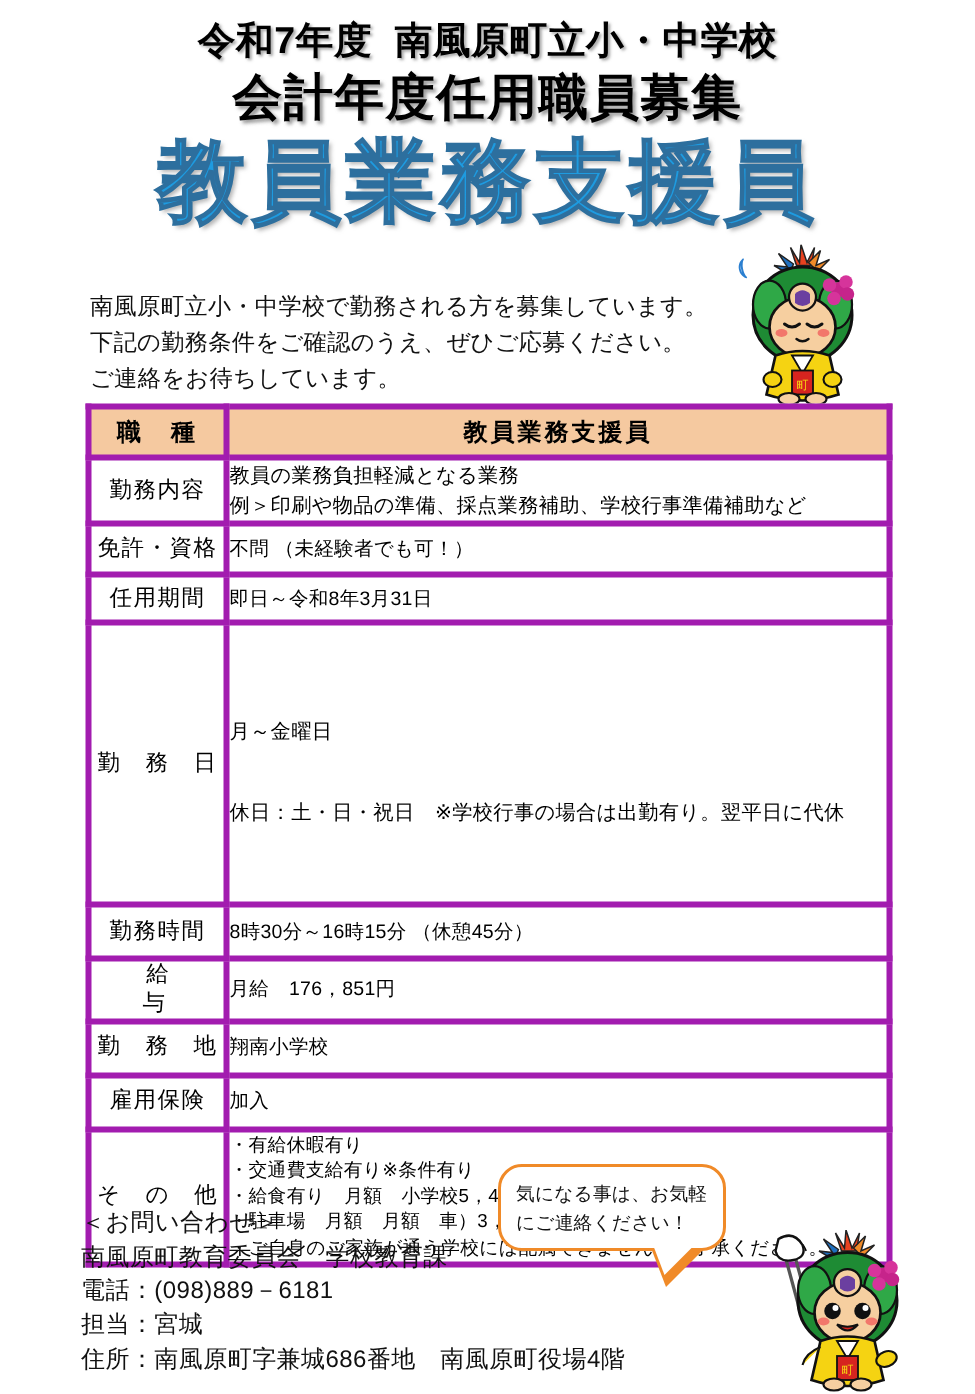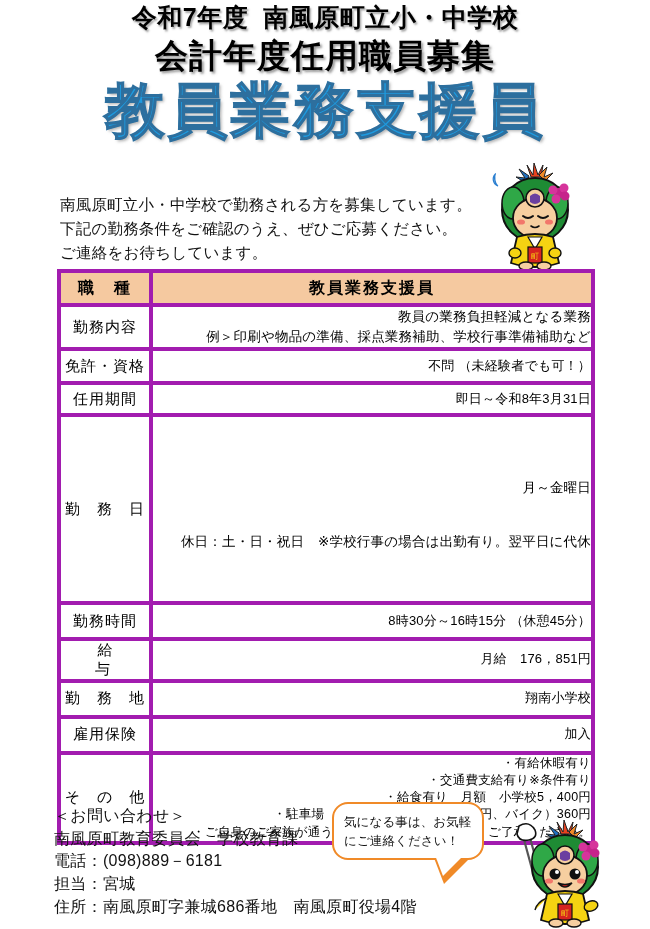--- a/index.html
+++ b/index.html
@@ -13,21 +13,21 @@
     position: relative;
     overflow: hidden;
     font-family: "Liberation Sans", "DejaVu Sans", sans-serif;
     color: #000000;
     -webkit-font-smoothing: antialiased;
   }
 
   
   .header {
     text-align: center;
-    padding-top: 2px;
+    padding-top: 12px;
   }
   .title-line1 {
     font-size: 25px;
     font-weight: bold;
     letter-spacing: 0.5px;
     color: #000;
     text-shadow: 1.5px 1.5px 2px rgba(120,120,120,0.65);
     line-height: 1.25;
     white-space: pre;
   }
@@ -97,21 +97,21 @@
     line-height: 1.25;
   }
   .cell-label.spread {
     letter-spacing: 5px;
     text-indent: 5px;
   }
   .cell-value {
     font-size: 13.5px;
     padding: 5px 6px 5px 8px;
     line-height: 1.45;
-    text-align: right;
+    text-align: left;
     white-space: pre-line;
     letter-spacing: 0.2px;
   }
   .cell-value.big {
     font-size: 13px;
   }
   .row-duty td { height: 40px; }
   .row-license td { height: 30px; }
   .row-period td { height: 28px; }
   .row-days td { height: 105px; vertical-align: top; }
@@ -141,21 +141,21 @@
     line-height: 1.42;
     white-space: pre-line;
     letter-spacing: 0.3px;
     color: #111;
   }
 
   
   .bubble {
     position: absolute;
     left: 332px;
-    top: 802px;
+    top: 776px;
     width: 152px;
     height: 58px;
     border: 2.5px solid #F08A28;
     border-radius: 16px;
     background: #ffffff;
     box-sizing: border-box;
   }
   .bubble-text {
     position: absolute;
     left: 10px;

